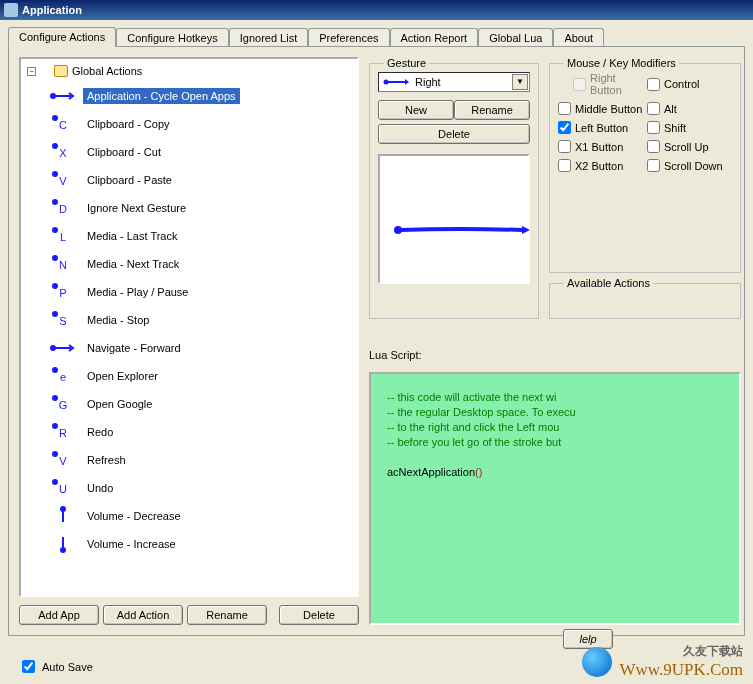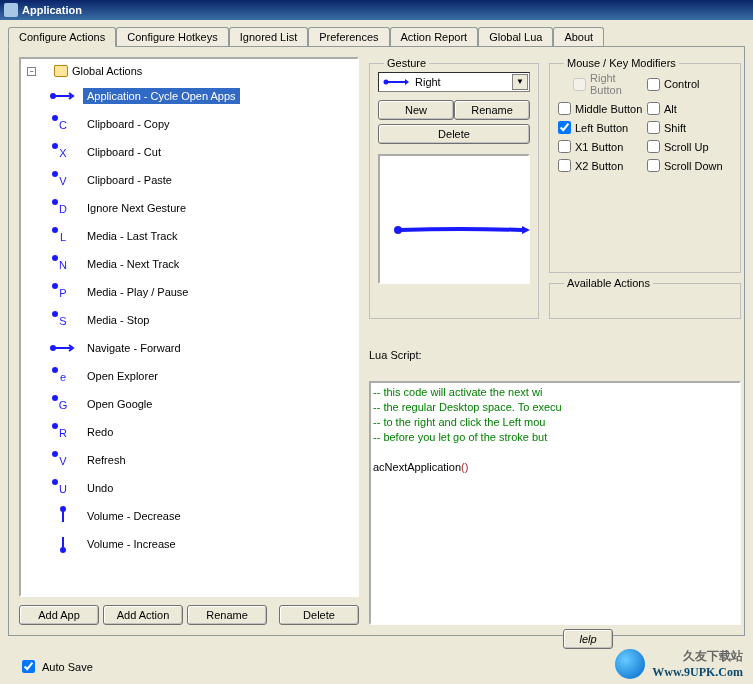--- a/index.html
+++ b/index.html
@@ -1,19 +1,19 @@
 <!DOCTYPE html>
 <html><head>
 <meta charset="utf-8">
 <style>
 * { box-sizing: border-box; font-family: "Tahoma", "MS Sans Serif", sans-serif; font-size: 11px; }
 body { margin: 0; background: #ece9d8; width: 753px; height: 684px; overflow: hidden; position: relative; }
 .titlebar { background: linear-gradient(#0a246a, #3a6ea5); color: #fff; height: 20px; line-height: 20px; padding-left: 4px; font-weight: bold; display: flex; align-items: center; gap: 4px; }
 .titlebar-icon { width: 14px; height: 14px; background: #a7c7e7; border-radius: 2px; display: inline-block; }
-.tabs { display: flex; margin: 6px 8px 0 8px; }
+.tabs { display: flex; margin: 6px 8px 0 8px; align-items: flex-end; }
 .tab { border: 1px solid #919b9c; border-bottom: none; background: #f0ede0; padding: 3px 10px; margin-right: 0px; border-radius: 3px 3px 0 0; cursor: pointer; position: relative; top: 1px; }
 .tab.active { background: #ece9d8; z-index: 2; border-bottom: 1px solid #ece9d8; }
 .tab-panel { border: 1px solid #919b9c; margin: 0 8px 6px 8px; padding: 10px; background: #ece9d8; height: 590px; position: relative; display: flex; gap: 10px; }
 .left-col { width: 348px; display: flex; flex-direction: column; }
 .tree-wrap { border: 2px inset #fff; background: #fff; flex: 1; overflow-y: auto; padding: 4px; position: relative; }
 .tree-root { display: flex; align-items: center; gap: 4px; margin: 2px 0 6px 2px; }
 .tree-box { width: 9px; height: 9px; border: 1px solid #808080; font-size: 7px; line-height: 7px; text-align: center; background: #fff; }
 .folder { width: 14px; height: 12px; background: #ffe69c; border: 1px solid #b8860b; border-radius: 0 2px 2px 2px; }
 .tree-item { display: flex; align-items: center; gap: 6px; margin: 2px 0 2px 24px; height: 26px; }
 .gesture-icon { width: 28px; height: 20px; position: relative; }
@@ -35,31 +35,31 @@
 .delete-row { margin-top: 4px; display: flex; }
 .delete-row .btn { flex: 1; }
 .preview { border: 2px inset #fff; background: #fff; margin-top: 10px; height: 130px; position: relative; }
 .modifiers-box { width: 192px; min-height: 210px; }
 .mod-grid { display: grid; grid-template-columns: 1fr 1fr; gap: 6px 4px; }
 .chk { display: flex; align-items: center; gap: 4px; }
 .chk input { width: 13px; height: 13px; margin: 0; }
 .chk.disabled { color: #808080; padding-left: 15px; }
 .avail-box { width: 192px; margin-left: auto; margin-top: 10px; height: 36px; }
 .lua-label { margin-top: 30px; }
-.lua-script { border: 2px inset #fff; background: #ffffff; flex: 1; min-height: 200px; margin-top: 20px; padding: 2px; font-family: "Courier New", monospace; font-size: 13px; white-space: pre; overflow: hidden; }
+.lua-script { border: 2px inset #fff; background: #86efac; flex: 1; min-height: 200px; margin-top: 11px; padding: 16px; font-family: "Courier New", monospace; font-size: 13px; white-space: pre; overflow: hidden; }
 .lua-comment { color: #008000; }
 .lua-ident { color: #000; }
 .lua-paren { color: #a52a2a; }
 .auto-save { position: absolute; bottom: 8px; left: 18px; display: flex; align-items: center; gap: 4px; }
 .help-btn { position: absolute; bottom: 35px; right: 140px; font-style: italic; }
 .watermark { position: absolute; bottom: 4px; right: 10px; text-align: right; }
 .watermark .logo { width: 30px; height: 30px; border-radius: 50%; background: radial-gradient(circle at 35% 35%, #6cf, #06c); display: inline-block; vertical-align: middle; }
 .watermark .txt { display: inline-block; vertical-align: middle; margin-left: 4px; }
 .cn { color: #666; font-weight: bold; font-size: 12px; }
-.url { font-family: "Comic Sans MS", cursive; color: #0c4a6e; font-size: 12px; font-weight: bold; }
+.url { font-family: "Comic Sans MS", cursive; color: #a16207; font-size: 17px; }
 ::-webkit-scrollbar { width: 16px; background: #ece9d8; }
 ::-webkit-scrollbar-thumb { background: #c8c4b8; border: 1px solid #808080; }
 </style>
 </head>
 <body>
 
 <div class="titlebar">
   <span class="titlebar-icon"></span>
   <span>Application</span>
 </div>

